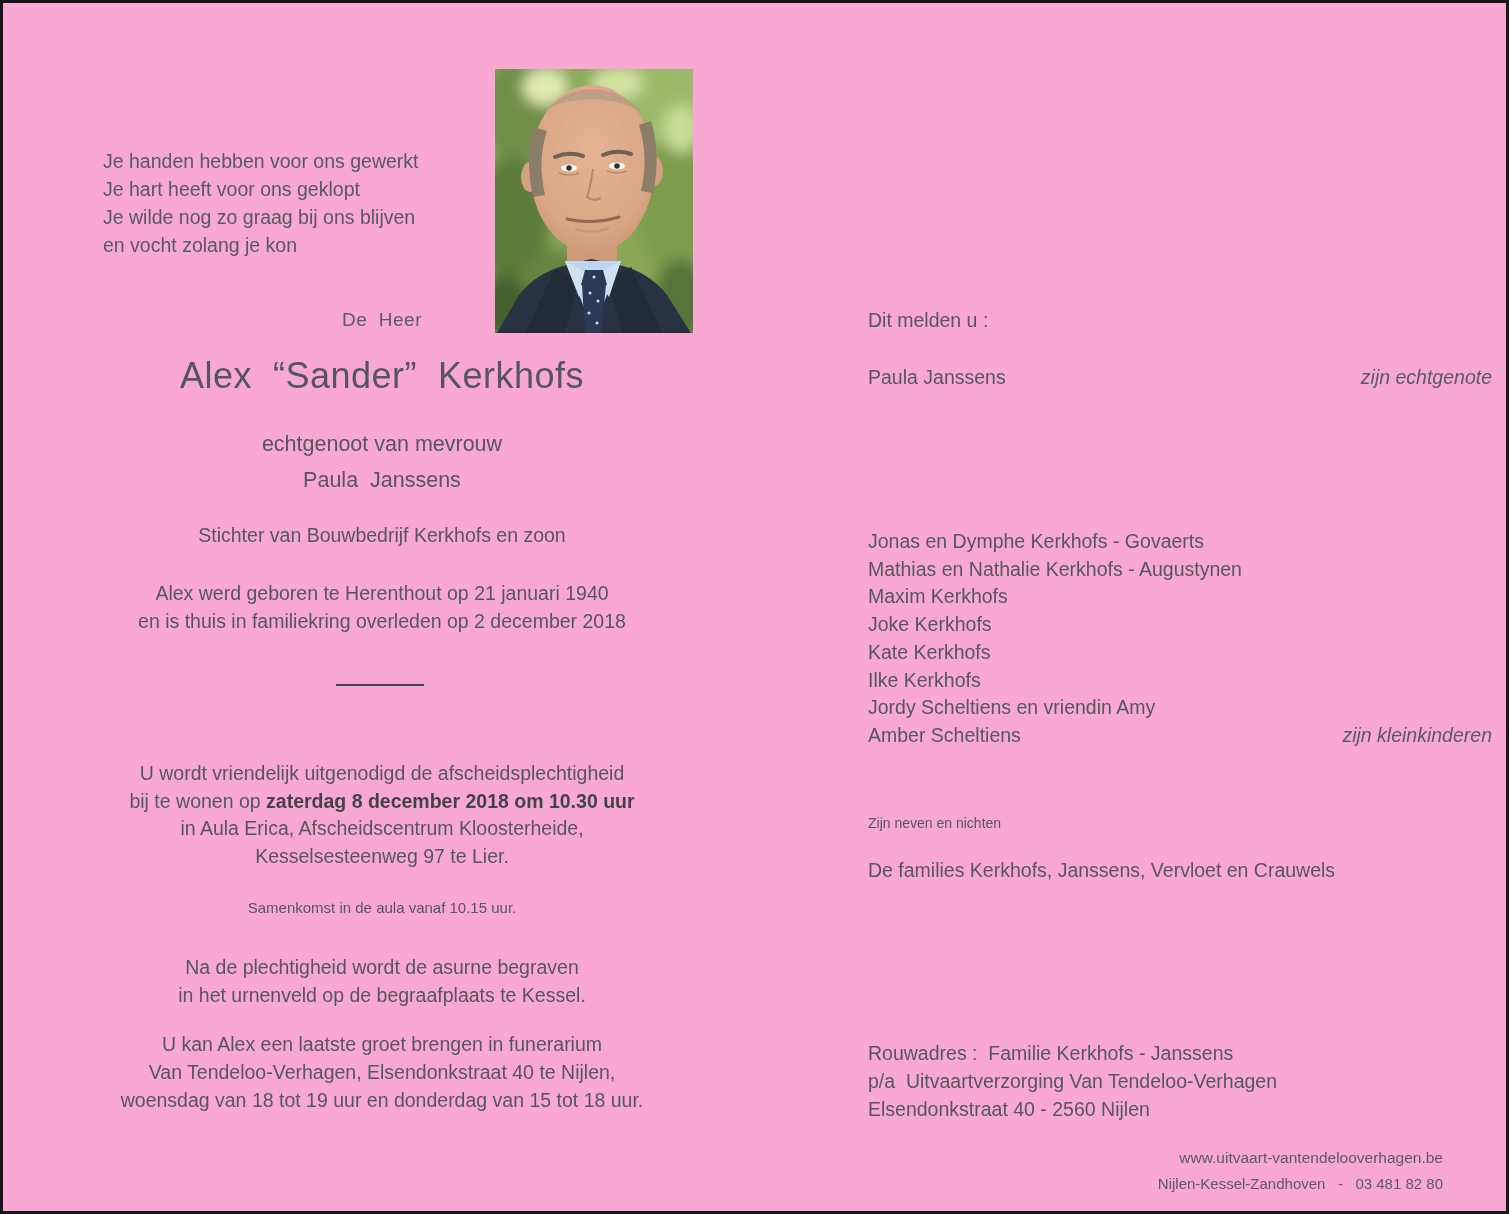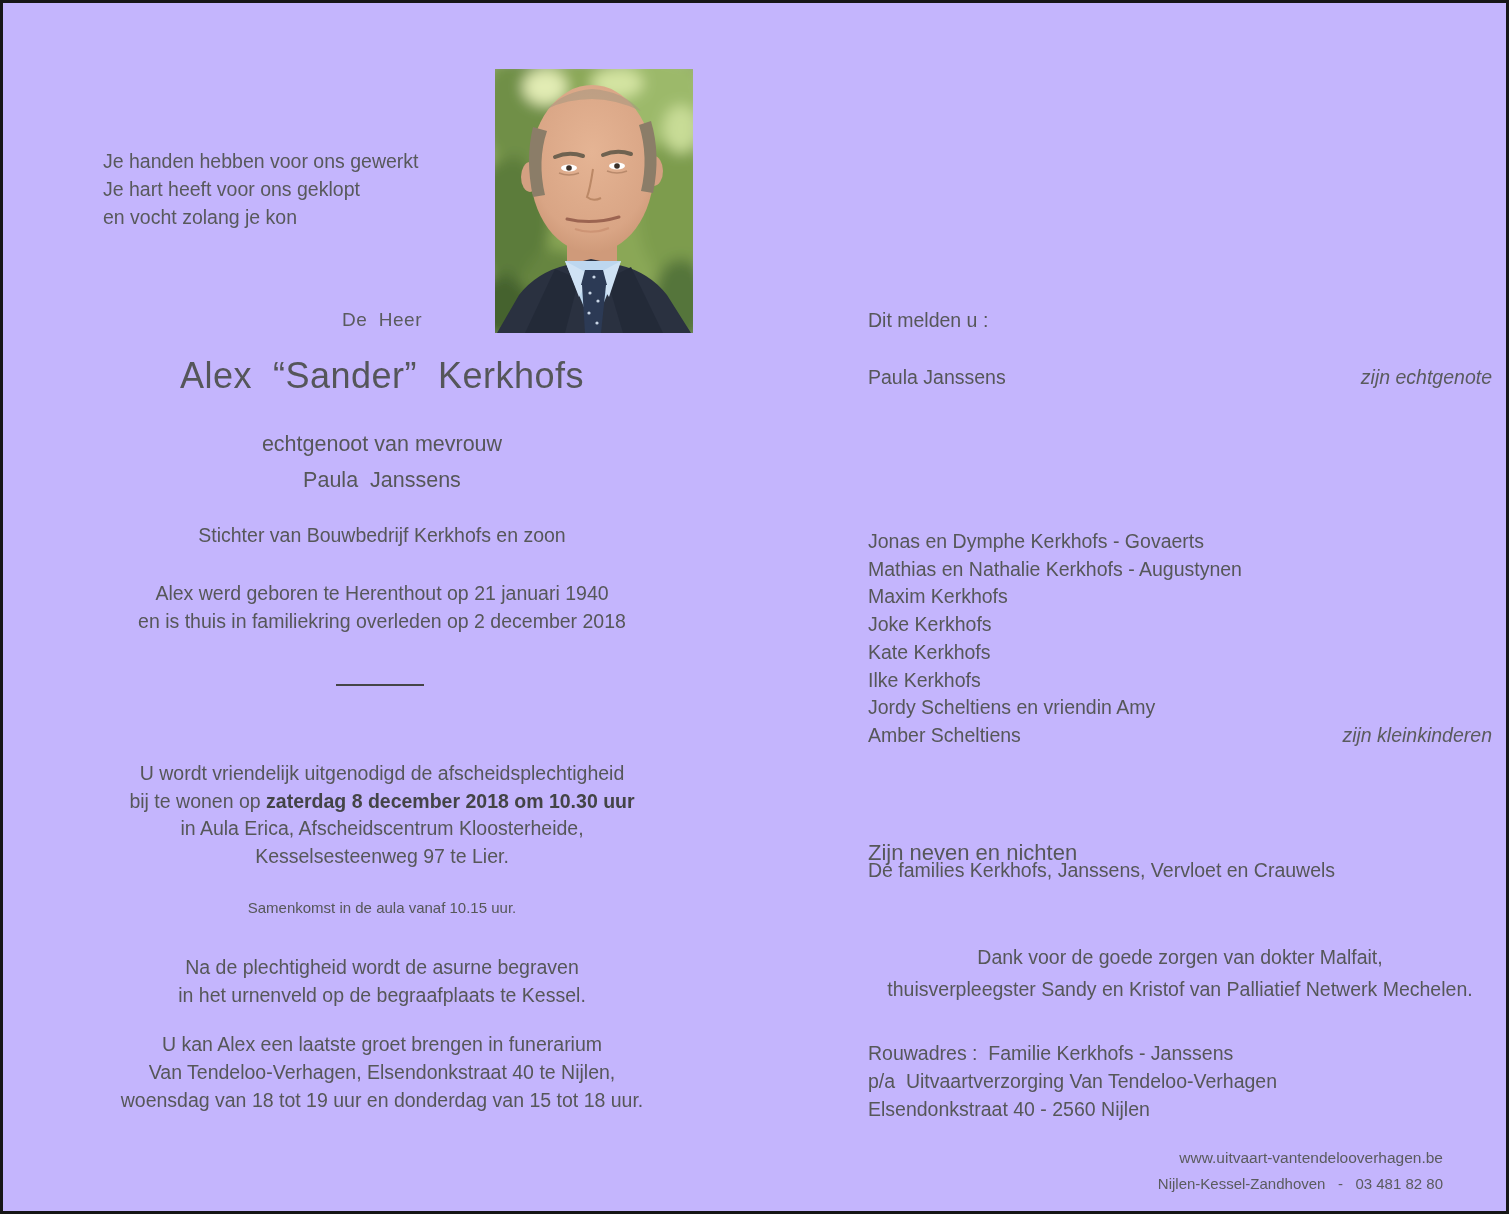--- a/index.html
+++ b/index.html
@@ -1,21 +1,21 @@
 <!DOCTYPE html>
 <html><head>
 <meta charset="utf-8">
 <style>
   html,body{margin:0;padding:0;background:#ffffff;}
   .page{
     position:relative;
     width:1509px;height:1214px;
     box-sizing:border-box;
     border:3px solid #161616;
-    background:#c4b5fd;
+    background:#f9a8d4;
     font-family:"Liberation Sans", sans-serif;
     color:#565759;
     overflow:hidden;
   }
   [data-bind]{white-space:pre-wrap;}
   .abs{position:absolute;}
   
   .lc{left:73px;width:612px;text-align:center;}
   .rc{left:820px;width:624px;text-align:left;margin-left:45px;}
   .poem{left:100px;top:144px;text-align:left;font-size:19.5px;line-height:28px;color:#58595c;}
@@ -34,35 +34,36 @@
   .visit{top:1028px;font-size:19.5px;line-height:27.8px;}
   
   .announce-header{top:306px;font-size:19.5px;}
   .group{font-size:19.5px;line-height:27.7px;}
   .g-wife{top:361px;}
   .g-children{top:415px;}
   .g-grandchildren{top:525px;}
   .rel-line{display:flex;justify-content:space-between;align-items:baseline;}
   .relation{font-style:italic;color:#5a5b5e;}
   .siblings{top:774px;font-size:19.5px;}
-  .cousins{top:837px;font-size:22px;}
+  .cousins{top:812px;font-size:14px;}
   .families{top:856px;font-size:19.5px;}
   .thanks{top:938px;font-size:19.5px;line-height:32px;text-align:center;}
   .mourning{top:1036px;font-size:19.5px;line-height:28px;}
   .footer{right:63px;top:1142px;text-align:right;font-size:15.5px;line-height:25.5px;color:#5a5b5e;}
   .footer .line2{font-size:15px;}
 </style>
 </head>
 <body>
 
 <div class="page">
 
   <div class="abs poem">
     <div data-bind="poem.line1">Je handen hebben voor ons gewerkt</div>
     <div data-bind="poem.line2">Je hart heeft voor ons geklopt</div>
+    <div data-bind="poem.line3">Je wilde nog zo graag bij ons blijven</div>
     <div data-bind="poem.line4">en vocht zolang je kon</div>
   </div>
 
   <div class="abs photo">
     <svg width="198" height="264" viewBox="0 0 198 264" xmlns="http://www.w3.org/2000/svg">
       <defs>
         <filter id="bgblur" x="-20%" y="-20%" width="140%" height="140%">
             <feGaussianBlur stdDeviation="7"></feGaussianBlur>
           </filter>
         <radialGradient id="skin" cx="50%" cy="40%" r="70%">
@@ -183,24 +184,20 @@
     <div data-bind="announcers.grandchildren.names.6">Jordy Scheltiens en vriendin Amy</div>
     <div class="rel-line">
       <span data-bind="announcers.grandchildren.names.7">Amber Scheltiens</span>
       <span class="relation" data-bind="announcers.grandchildren.relation">zijn kleinkinderen</span>
     </div>
   </div>
 
   <div class="abs rc cousins" data-bind="announcers.cousins">Zijn neven en nichten</div>
   <div class="abs rc families" data-bind="announcers.families">De families Kerkhofs, Janssens, Vervloet en Crauwels</div>
 
-  <div class="abs rc thanks">
-    <div data-bind="thanks.line1">Dank voor de goede zorgen van dokter Malfait,</div>
-    <div data-bind="thanks.line2">thuisverpleegster Sandy en Kristof van Palliatief Netwerk Mechelen.</div>
-  </div>
 
   <div class="abs rc mourning">
     <div data-bind="mourning_address.line1">Rouwadres :  Familie Kerkhofs - Janssens</div>
     <div data-bind="mourning_address.line2">p/a  Uitvaartverzorging Van Tendeloo-Verhagen</div>
     <div data-bind="mourning_address.line3">Elsendonkstraat 40 - 2560 Nijlen</div>
   </div>
 
   <div class="abs footer">
     <div data-bind="footer.website">www.uitvaart-vantendelooverhagen.be</div>
     <div class="line2" data-bind="footer.location_phone">Nijlen-Kessel-Zandhoven   -   03 481 82 80</div>

